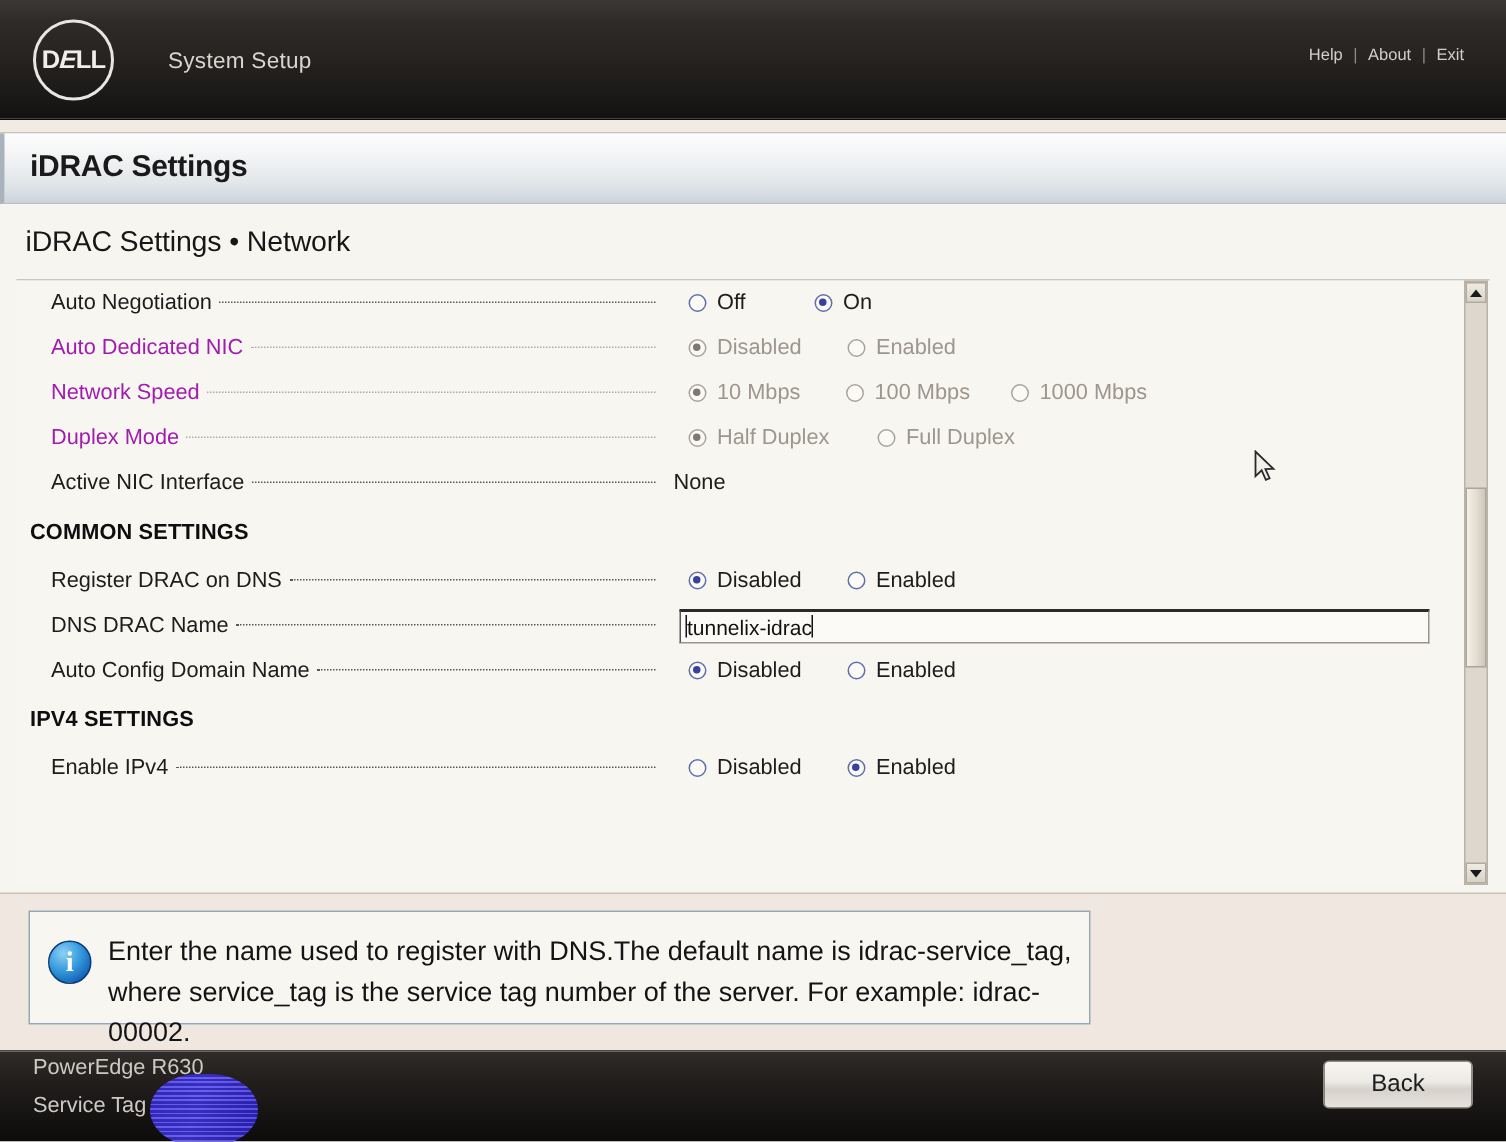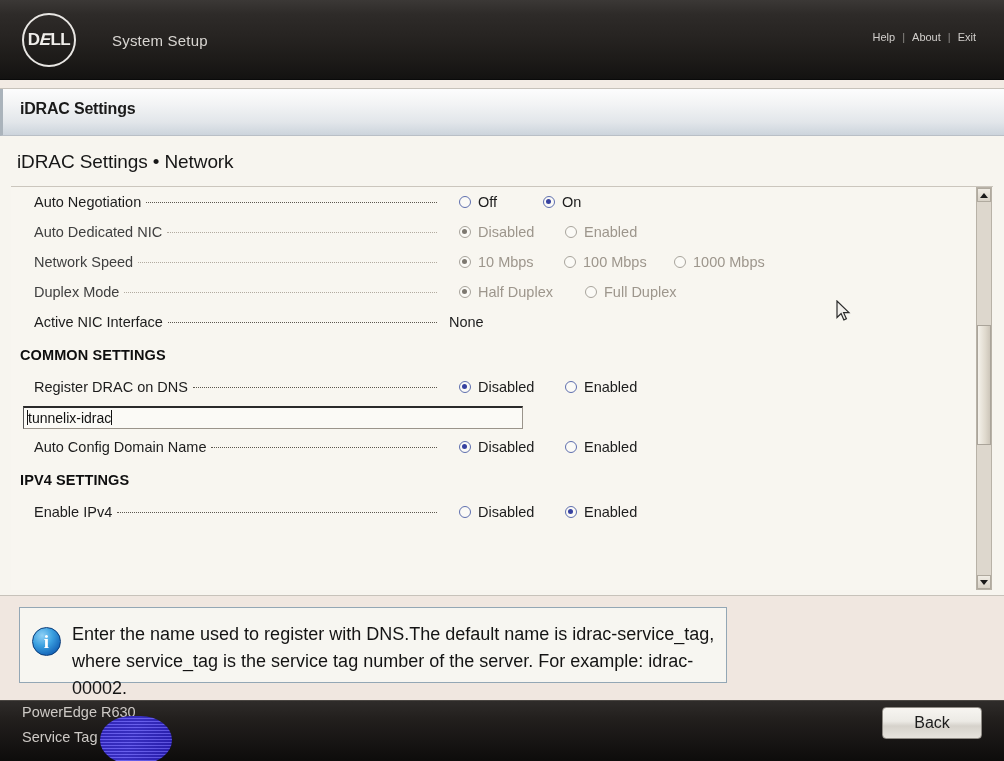--- a/index.html
+++ b/index.html
@@ -65,21 +65,21 @@
   }
   .panel-titlebar {
     position: relative;
     height: 47px;
     background: linear-gradient(to bottom, #fdfdfd 0%, #f3f4f5 32%, #e2e6ea 72%, #ccd4dc 100%);
     border-bottom: 1px solid #b9bfc6;
     border-left: 3px solid #aab3bb;
   }
   .panel-title {
     position: absolute; left: 17px; top: 11px;
-    font-size: 16px; font-weight: bold; color: #1a1a1a;
+    font-size: 20px; font-weight: bold; color: #1a1a1a;
     letter-spacing: -0.2px;
   }
   .breadcrumb {
     position: absolute; left: 17px; top: 62px;
     font-size: 19px; color: #171717;
     letter-spacing: -0.1px;
   }
   .hr-under-breadcrumb {
     position: absolute; left: 11px; top: 97px;
     width: 982px; height: 1px;
@@ -109,21 +109,21 @@
     display: flex; align-items: baseline;
   }
   .row .label .ltext { flex: none; }
   .row .label .leader {
     flex: 1 1 auto;
     margin-left: 5px;
     margin-right: 4px;
     border-bottom: 1px dotted #5d584f;
     position: relative; top: -4px;
   }
-  .row.dim .label { color: #404040; text-align: center; }
+  .row.dim .label { color: #a21caf; text-align: center; }
   .row.dim .label .leader { border-bottom-color: #b2aba0; }
 
   .row .controls {
     flex: 1 1 auto;
     display: flex;
     align-items: center;
     font-size: 14.5px;
     color: #1d1d1d;
     padding-left: 18px;
   }
@@ -440,20 +440,24 @@
             <span>Disabled</span>
           </span>
           <span class="opt">
             <span class="rad"></span>
             <span>Enabled</span>
           </span>
         </div>
       </div>
 
       <div class="row">
+        <div class="label">
+          <span class="ltext">DNS DRAC Name</span>
+          <span class="leader"></span>
+        </div>
         <div class="controls" style="padding-left:12px">
           <div class="txtfield focused" style="width:500px">
             <span class="caret-pre"></span>
               <span>tunnelix-idrac</span>
               <span class="caret-post"></span>
           </div>
         </div>
       </div>
 
       <div class="row">

